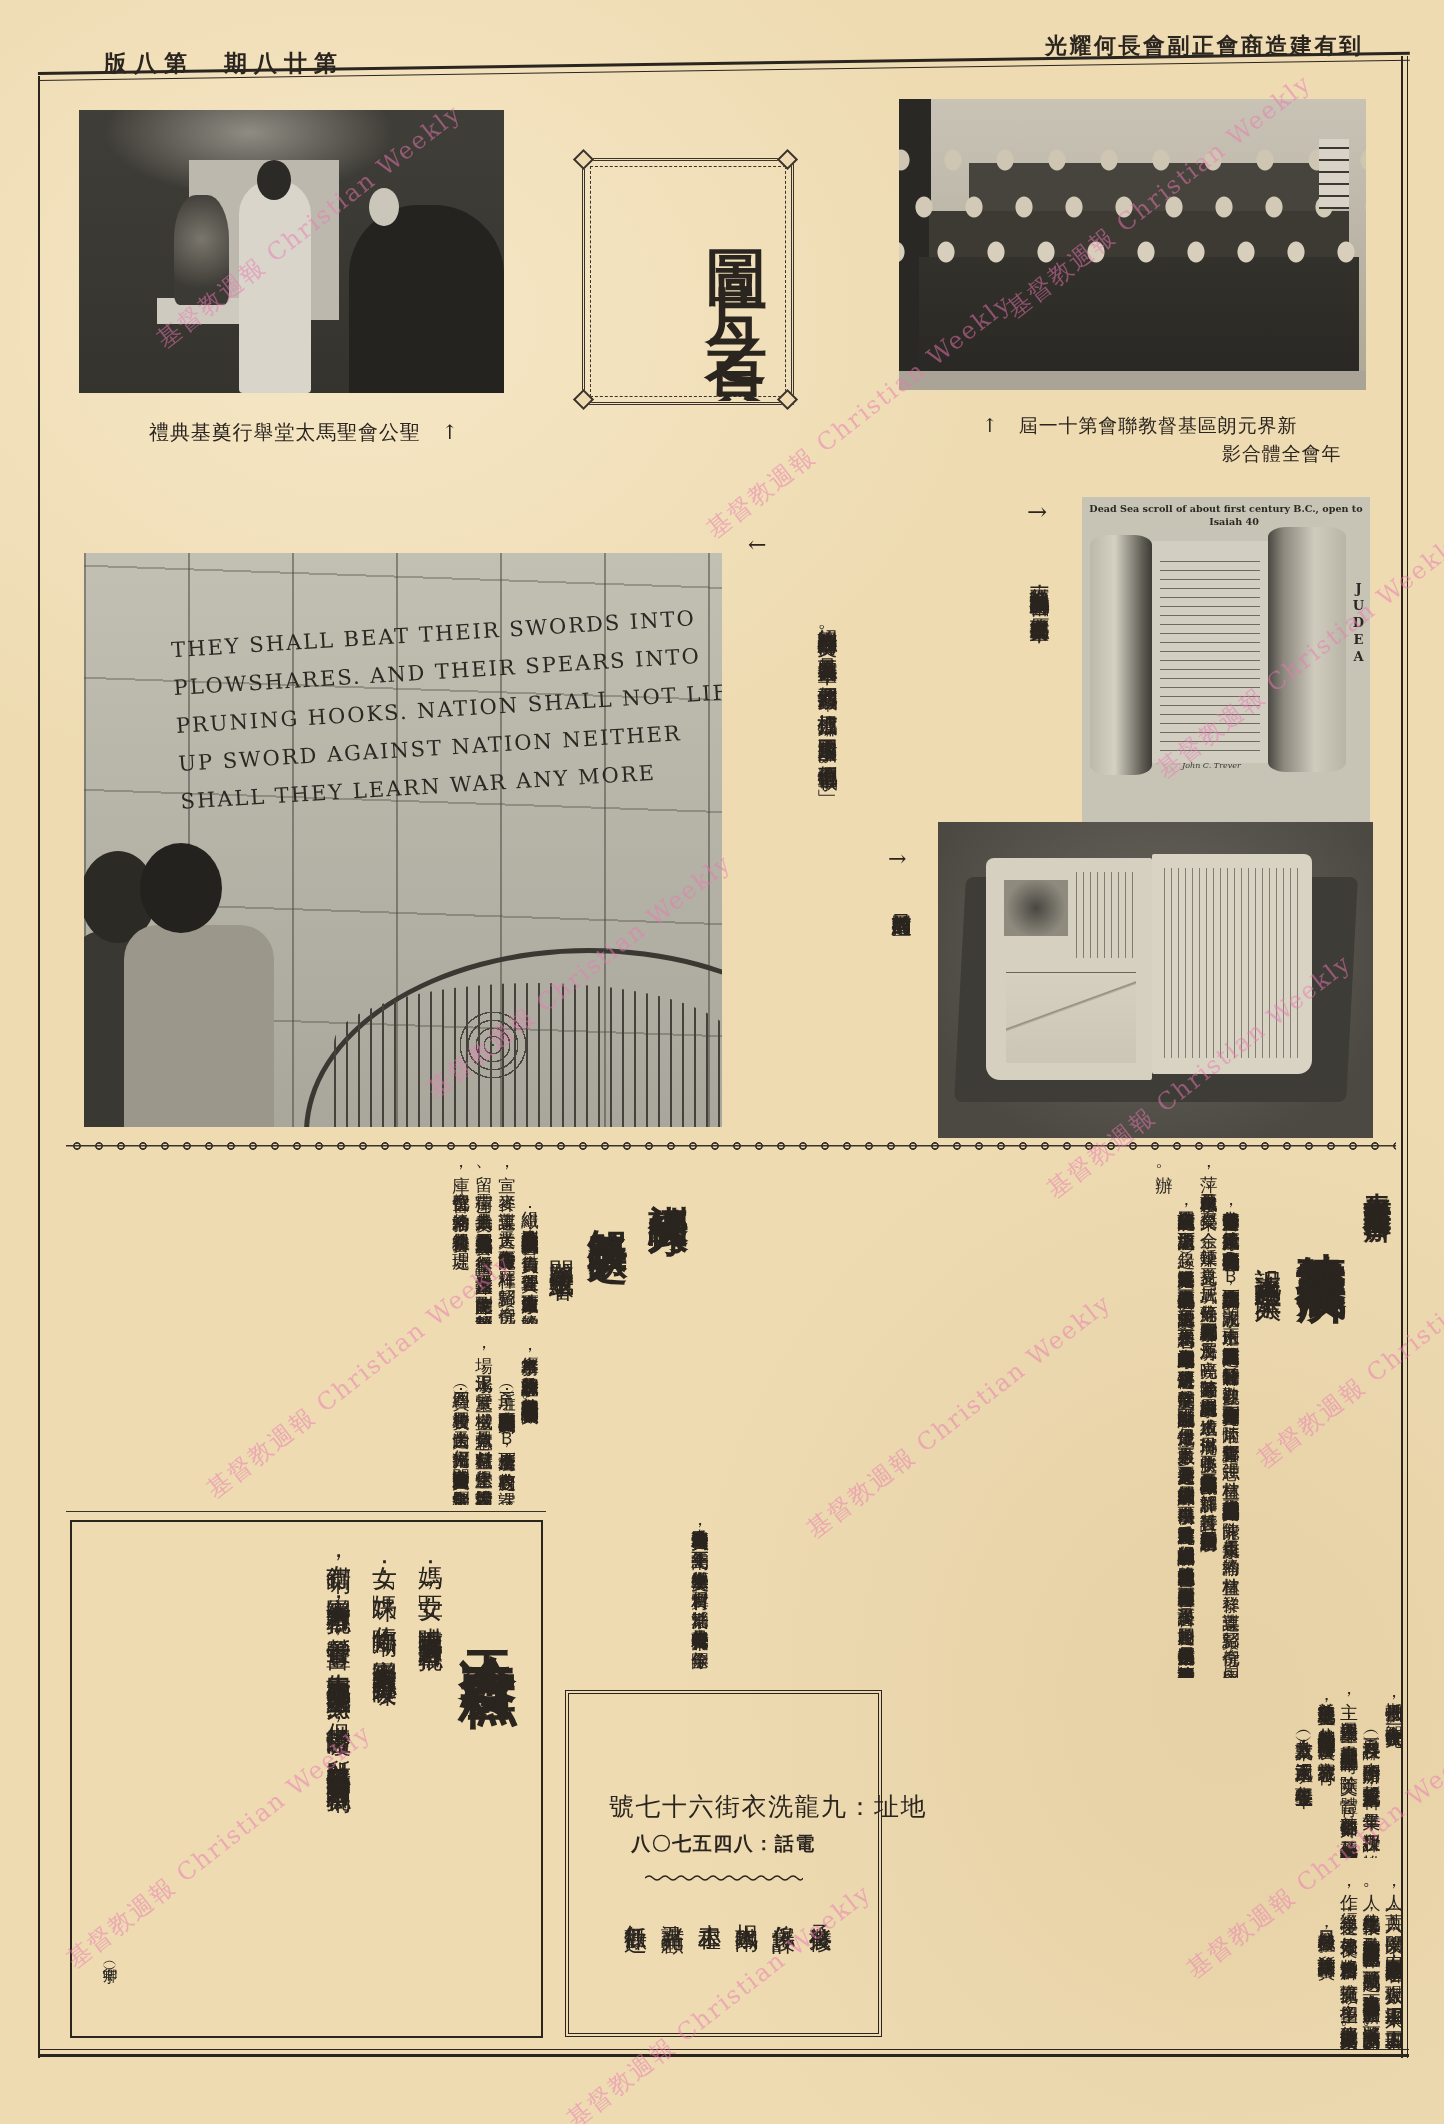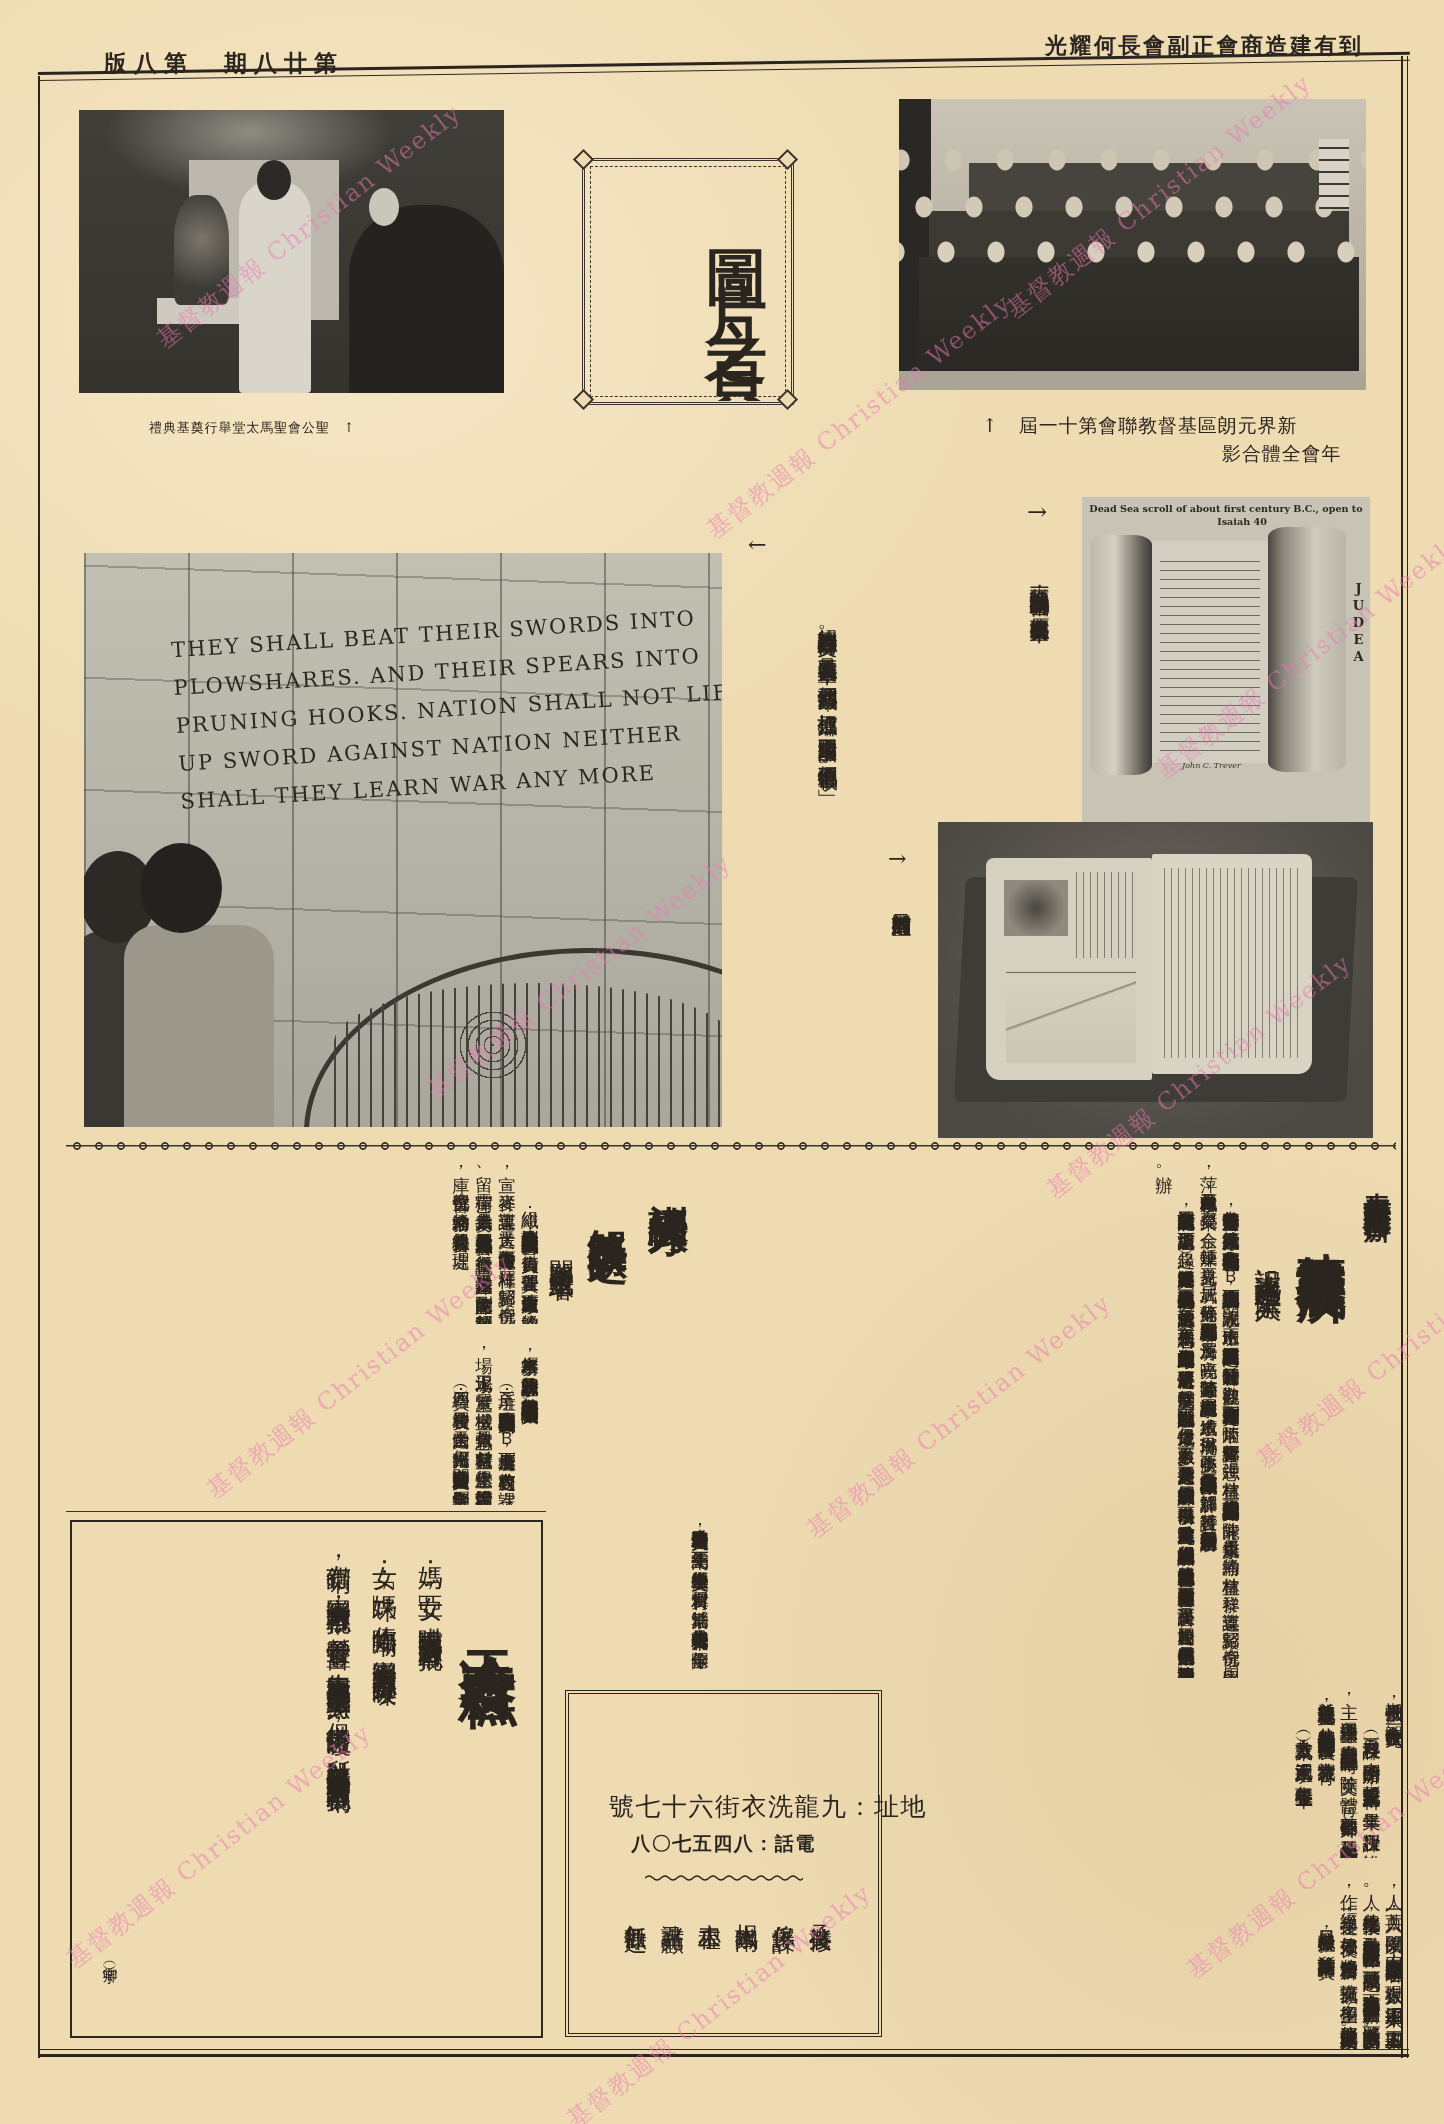--- a/index.html
+++ b/index.html
@@ -42,21 +42,21 @@
 
   <div class="photo" style="left:79px;top:110px;width:425px;height:283px;background:radial-gradient(ellipse 160px 70px at 40% 8%, #8f8c83, rgba(0,0,0,0) 90%),linear-gradient(#403e38,#35332e);">
     <div class="shape" style="left:110px;top:50px;width:150px;height:160px;background:#bdb8ad;"></div>
     <div class="shape" style="left:78px;top:188px;width:130px;height:26px;background:#cfcabf;"></div>
     <div class="shape" style="left:95px;top:85px;width:55px;height:110px;background:radial-gradient(circle at 50% 40%, #7a766c, #3c3a35 70%);border-radius:40% 40% 10% 10%;"></div>
     <div class="shape" style="left:160px;top:70px;width:72px;height:213px;background:#d9d5ca;border-radius:34px 34px 4px 4px;"></div>
     <div class="shape" style="left:178px;top:50px;width:34px;height:40px;background:#2c2a26;border-radius:50%;"></div>
     <div class="shape" style="left:270px;top:95px;width:155px;height:188px;background:#25231f;border-radius:70px 70px 0 0;"></div>
     <div class="shape" style="left:290px;top:78px;width:30px;height:38px;background:#cbc6ba;border-radius:50%;"></div>
   </div>
-  <div class="a" style="left:149px;top:419px;font-size:13px;letter-spacing:0.9px;">
+  <div class="a" style="left:149px;top:419px;font-size:20px;letter-spacing:0.9px;">
     <span class="rtl"><span>↑</span><span>　</span><span>聖公會聖馬太堂舉行奠基典禮</span></span>
   </div>
 
   <div class="a" style="left:582px;top:158px;width:206px;height:241px;border:3px double #3a332c;">
     <div class="a" style="left:5px;top:5px;right:5px;bottom:5px;border:1.5px dashed #3a332c;"></div>
     <div class="a v bold" style="left:6px;top:40px;width:194px;height:200px;font-size:62px;letter-spacing:34px;line-height:97px;">圖片之頁</div>
   </div>
   <div class="diamond" style="left:576px;top:152px;"></div>
   <div class="diamond" style="left:780px;top:152px;"></div>
   <div class="diamond" style="left:576px;top:392px;"></div>
@@ -105,21 +105,21 @@
   <div class="a v" style="left:743px;top:574px;width:102px;height:562px;font-size:20px;letter-spacing:0.7px;line-height:34px;">
     <p class="ind2">紐約聯合國總部門前碑文。見以賽亞書第二章四章：「他們要將刀打成犁頭，把槍打成鐮刀。這國不舉刀攻擊那國，他們也不再學習戰事。」</p>
   </div>
 
   <div class="a" style="left:1027px;top:498px;font-size:24px;">→</div>
   <div class="a v" style="left:958px;top:513px;width:98px;height:290px;font-size:20px;letter-spacing:0.5px;line-height:32.5px;">
     <p style="text-indent:3em;">從死海地區發現的主前一世紀的卷軸書，原文爲以賽亞書第四十章。</p>
   </div>
   <div class="photo" style="left:1082px;top:497px;width:288px;height:373px;background:#c7c4b5;">
     <div class="a bold" style="left:0;top:6px;width:288px;text-align:center;font-size:9.6px;white-space:nowrap;color:#2a2822;">Dead Sea scroll of about first century B.C., open to</div>
-    <div class="a bold" style="left:16px;top:19px;width:288px;text-align:center;font-size:9.6px;color:#2a2822;">Isaiah 40</div>
+    <div class="a bold" style="left:8px;top:19px;width:288px;text-align:center;font-size:9.6px;color:#2a2822;">Isaiah 40</div>
     <div class="shape" style="left:8px;top:38px;width:62px;height:240px;border-radius:18px/10px;background:linear-gradient(90deg,#bdb9aa,#d4d0c2 40%,#5f5c54 85%,#3d3b36);"></div>
     <div class="shape" style="left:70px;top:44px;width:116px;height:222px;background:repeating-linear-gradient(0deg,#6d6a61 0 1px,rgba(0,0,0,0) 1px 9px) 8px 12px/100px 198px no-repeat,#d2cfc2;"></div>
     <div class="shape" style="left:186px;top:30px;width:78px;height:245px;border-radius:18px/10px;background:linear-gradient(90deg,#4a4842,#8c887e 20%,#cfcbbd 60%,#b9b5a6);"></div>
     <div class="a v bold" style="left:266px;top:84px;width:18px;height:100px;font-size:13px;letter-spacing:2px;text-orientation:upright;color:#2a2822;">JUDEA</div>
     <div class="a" style="left:100px;top:264px;font-size:8px;font-style:italic;color:#3a3833;white-space:nowrap;">John C. Trever</div>
   </div>
 
   <div class="a" style="left:888px;top:846px;font-size:22px;">→</div>
   <div class="a v" style="left:889px;top:898px;width:26px;height:192px;font-size:20px;letter-spacing:0.4px;line-height:26px;">目前加有插圖的聖經</div>
   <div class="photo" style="left:938px;top:822px;width:435px;height:316px;background:radial-gradient(ellipse at 50% 40%, #6a665d, #4c4943 80%);">

